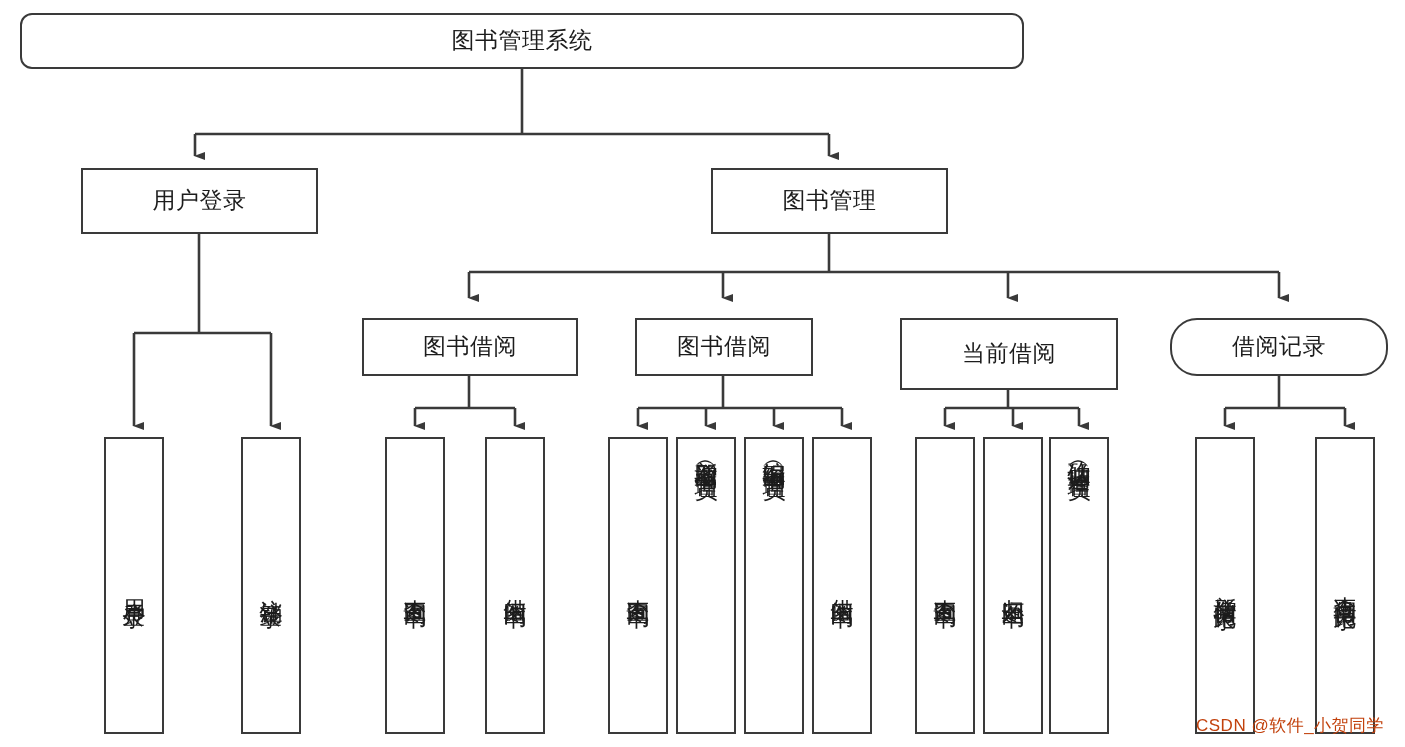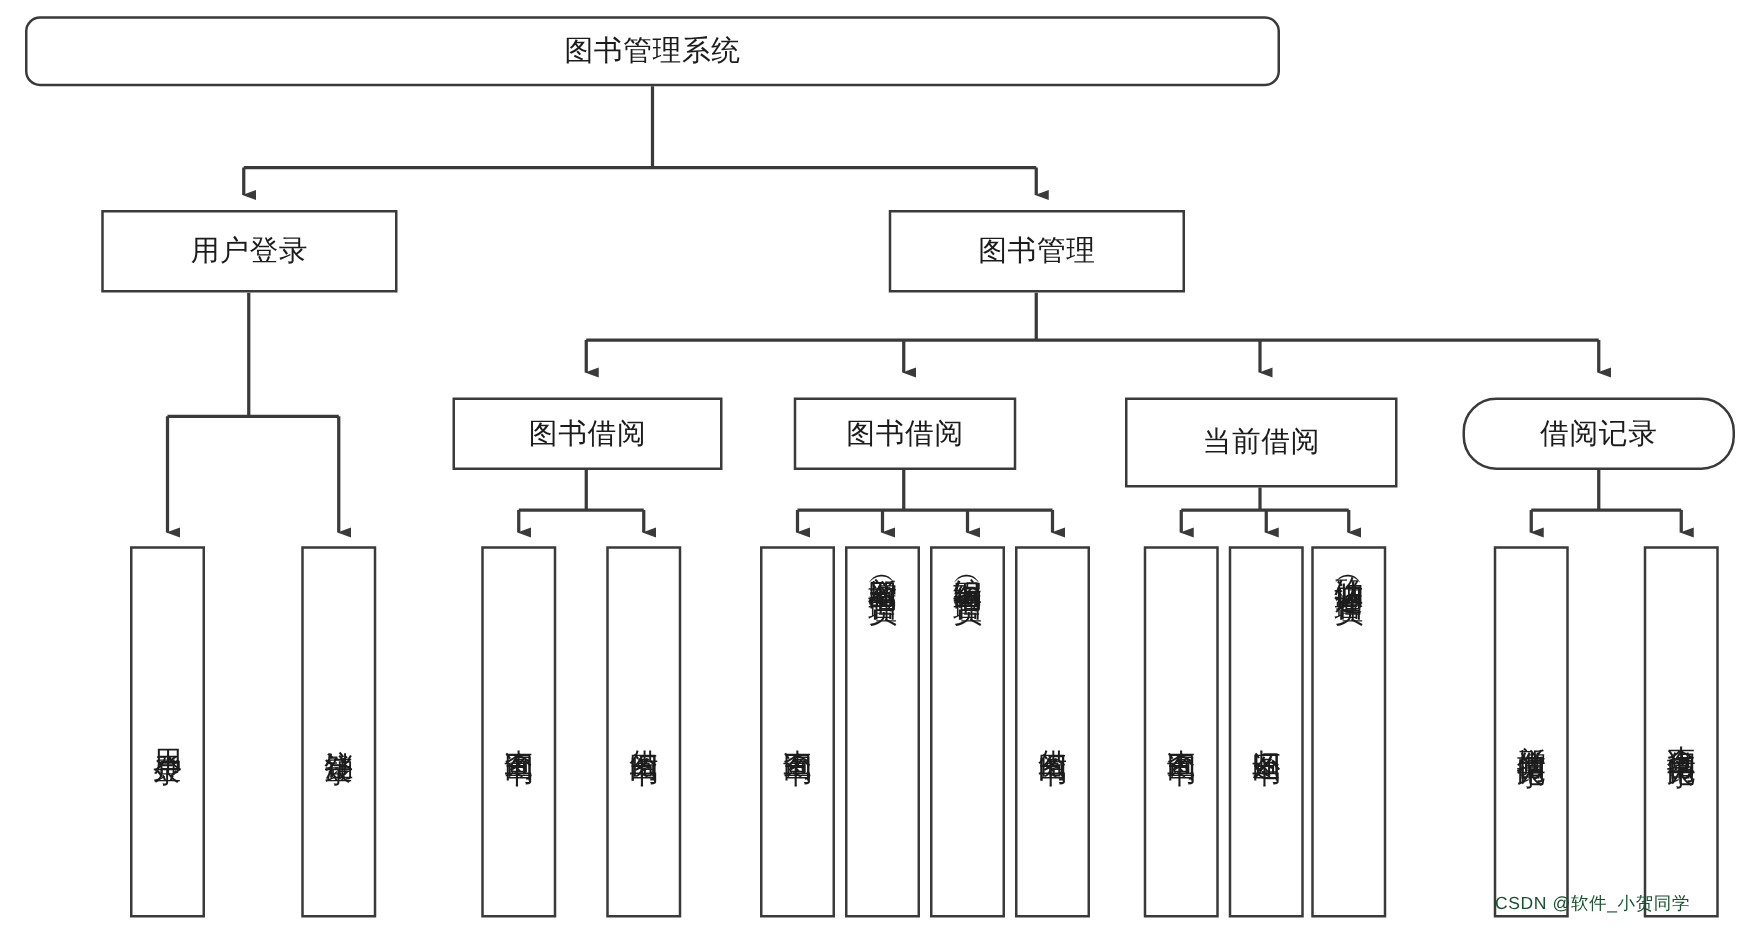--- a/index.html
+++ b/index.html
@@ -61,22 +61,22 @@
     max-height: 100%;
   }
   .node.vertical.centered {
     align-items: center;
     padding-top: 0;
   }
   #watermark {
     position: absolute;
     left: 1196px;
     top: 714px;
-    font-size: 14px;
-    color: #14532d;
+    font-size: 17px;
+    color: #c2410c;
     letter-spacing: 0.5px;
     white-space: nowrap;
     pointer-events: none;
   }
 </style>
 </head>
 <body>
 
 <div id="diagram-root">
 

